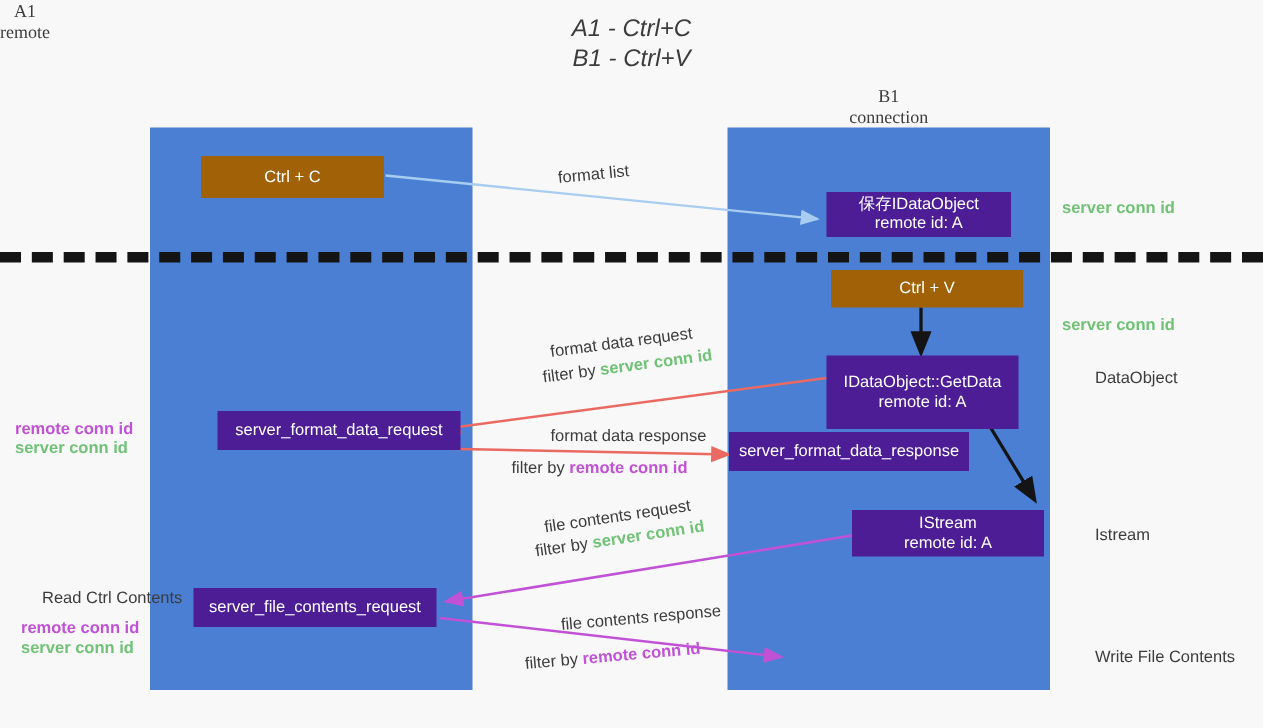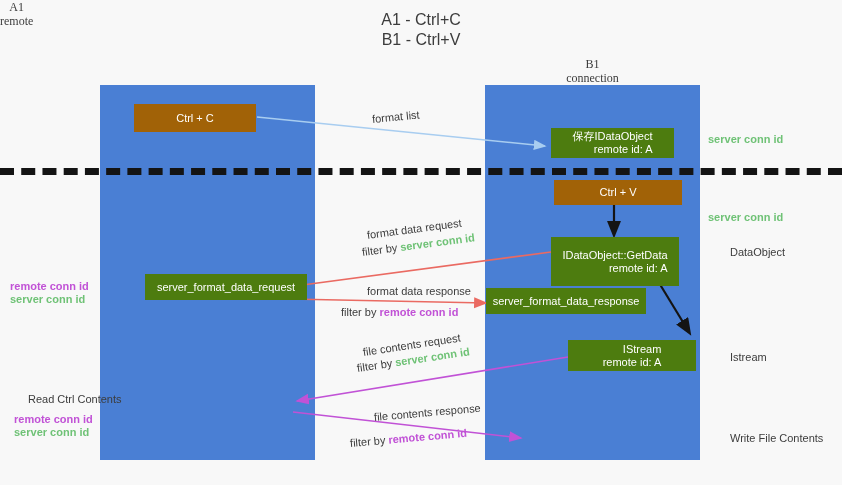--- a/index.html
+++ b/index.html
@@ -9,20 +9,21 @@
     font-family:"Liberation Sans", sans-serif;
     overflow:hidden;
   }
   #stage{position:relative;width:842px;height:485px;}
 
   .title{
     position:absolute;left:0;right:0;top:10px;
     text-align:center;
     font-size:16px;color:#3c3c3c;line-height:20px;
     white-space:pre;
+    font-style:italic;
   }
 
   .lane{
     position:absolute;background:#4a7fd4;
   }
   .lane-a{left:100px;top:85px;width:215px;height:375px;}
   .lane-b{left:485px;top:85px;width:215px;height:375px;}
 
   .lane-head{
     position:absolute;text-align:center;
@@ -39,21 +40,21 @@
 
   .box{
     position:absolute;
     box-sizing:border-box;
     display:flex;align-items:center;justify-content:center;
     color:#ffffff;font-size:11px;text-align:center;
     line-height:13px;white-space:pre;
     padding:2px 4px;
   }
   .box-green{background:#a16207;}
-  .box-orange{background:#4d7c0f;text-align:right;}
+  .box-orange{background:#4c1d95;}
 
   .sidelabel{
     position:absolute;font-size:11px;line-height:14px;white-space:pre;
   }
   .c-dark{color:#3c3c3c;margin-left:20px;}
   .c-green{color:#6fc276;font-weight:bold;}
   .c-purple{color:#c152d6;font-weight:bold;}
 
   .arrowlabel{
     position:absolute;font-size:11px;line-height:14px;
@@ -105,20 +106,21 @@
 
     <line x1="293" y1="412" x2="521" y2="438" stroke="#c152d6" stroke-width="1.7" marker-end="url(#ah-mag)"></line>
   </svg>
 
   <div class="divider"></div>
 
   <div class="box box-green" style="left:134px;top:104px;width:122px;height:28px;">Ctrl + C</div>
 
   <div class="box box-orange" style="left:129px;top:274px;width:162px;height:26px;margin-left:16px;">server_format_data_request</div>
 
+  <div class="box box-orange" style="left:129px;top:392px;width:162px;height:26px;">server_file_contents_request</div>
 
   <div class="box box-orange" style="left:551px;top:128px;width:123px;height:30px;">保存IDataObject
 remote id: A</div>
 
   <div class="box box-green" style="left:554px;top:180px;width:128px;height:25px;">Ctrl + V</div>
 
   <div class="box box-orange" style="left:551px;top:237px;width:128px;height:49px;">IDataObject::GetData
 remote id: A</div>
 
   <div class="box box-orange" style="left:486px;top:288px;width:160px;height:26px;">server_format_data_response</div>

